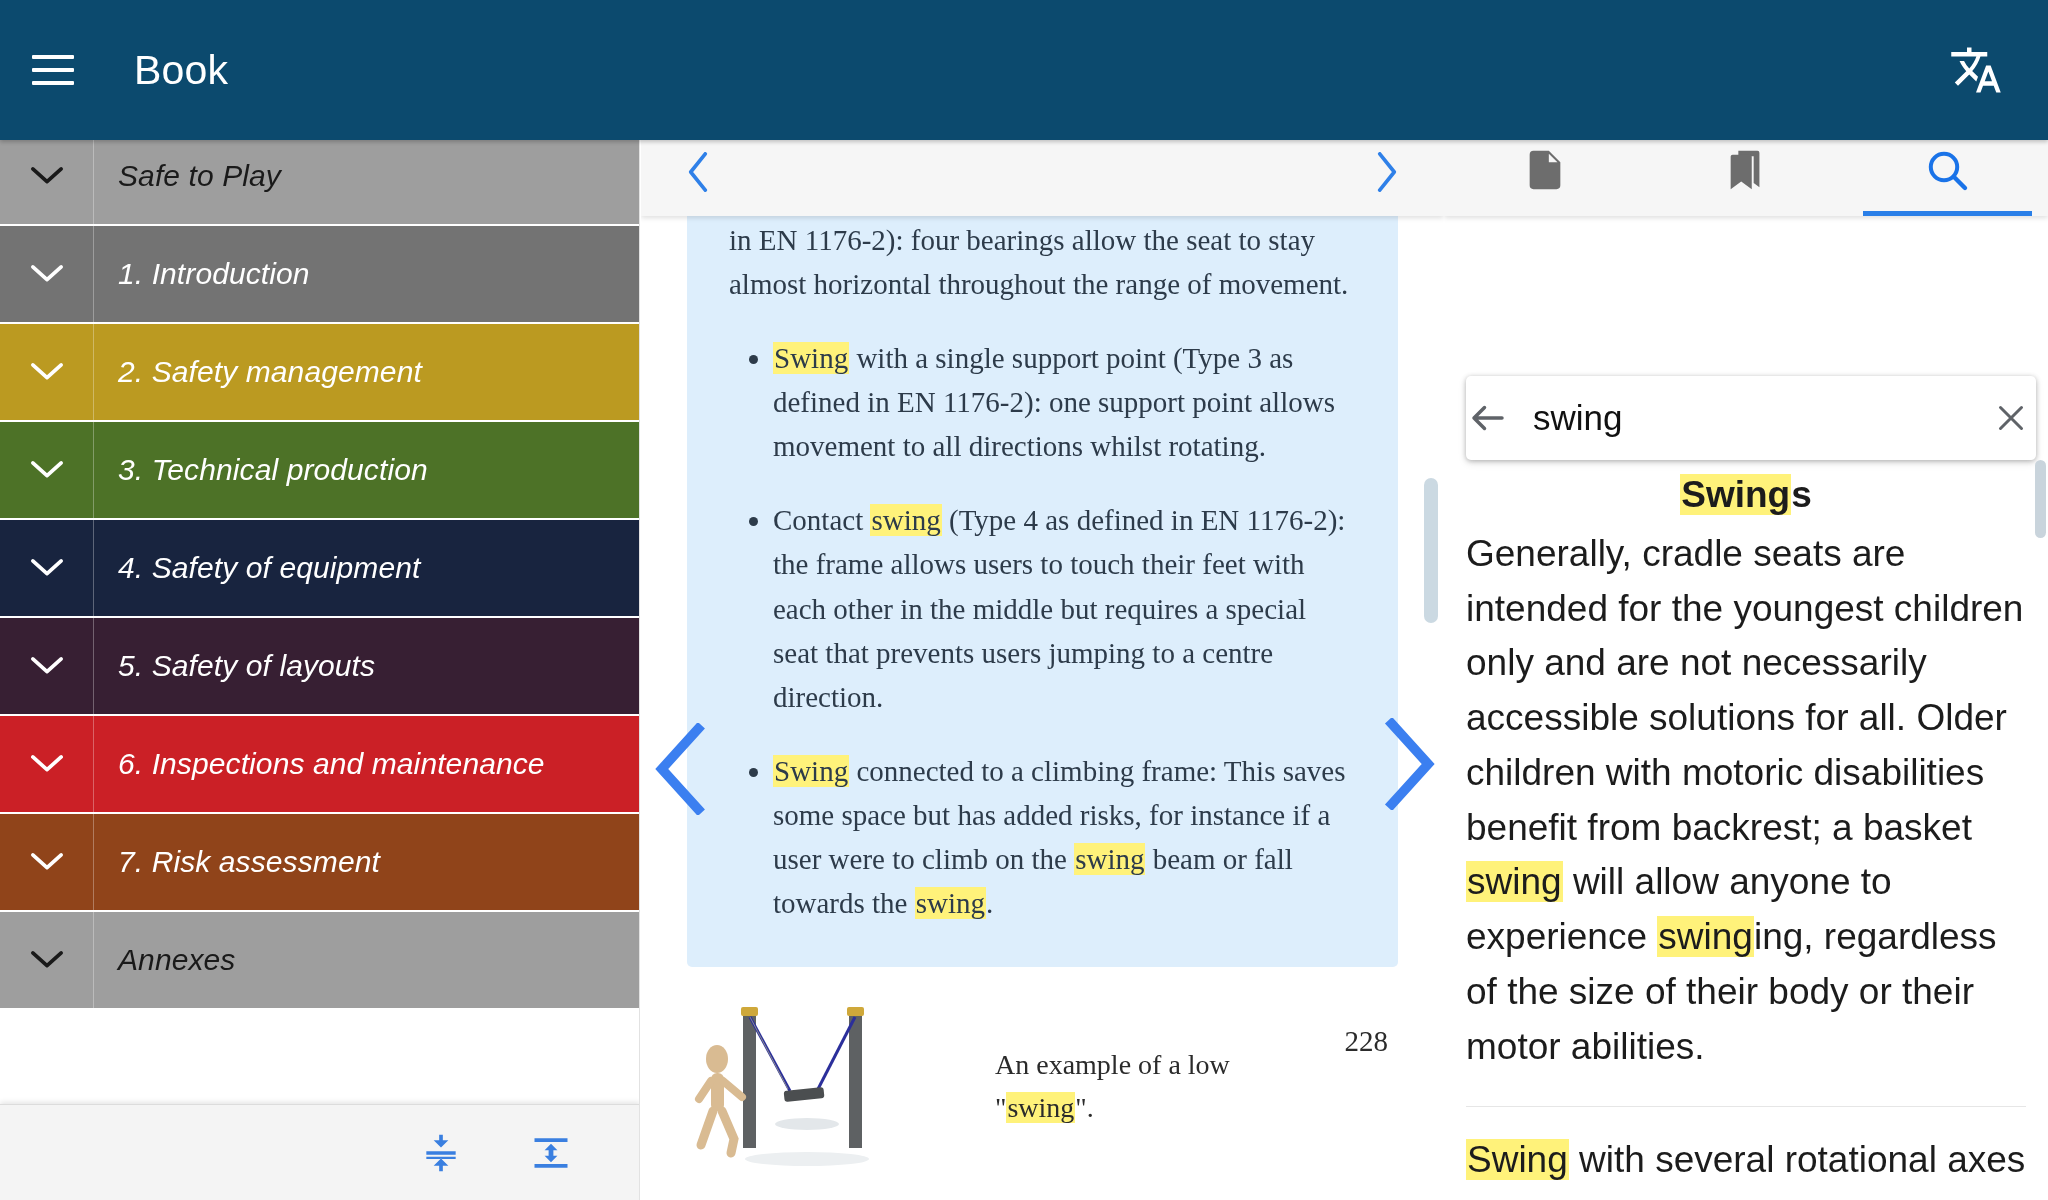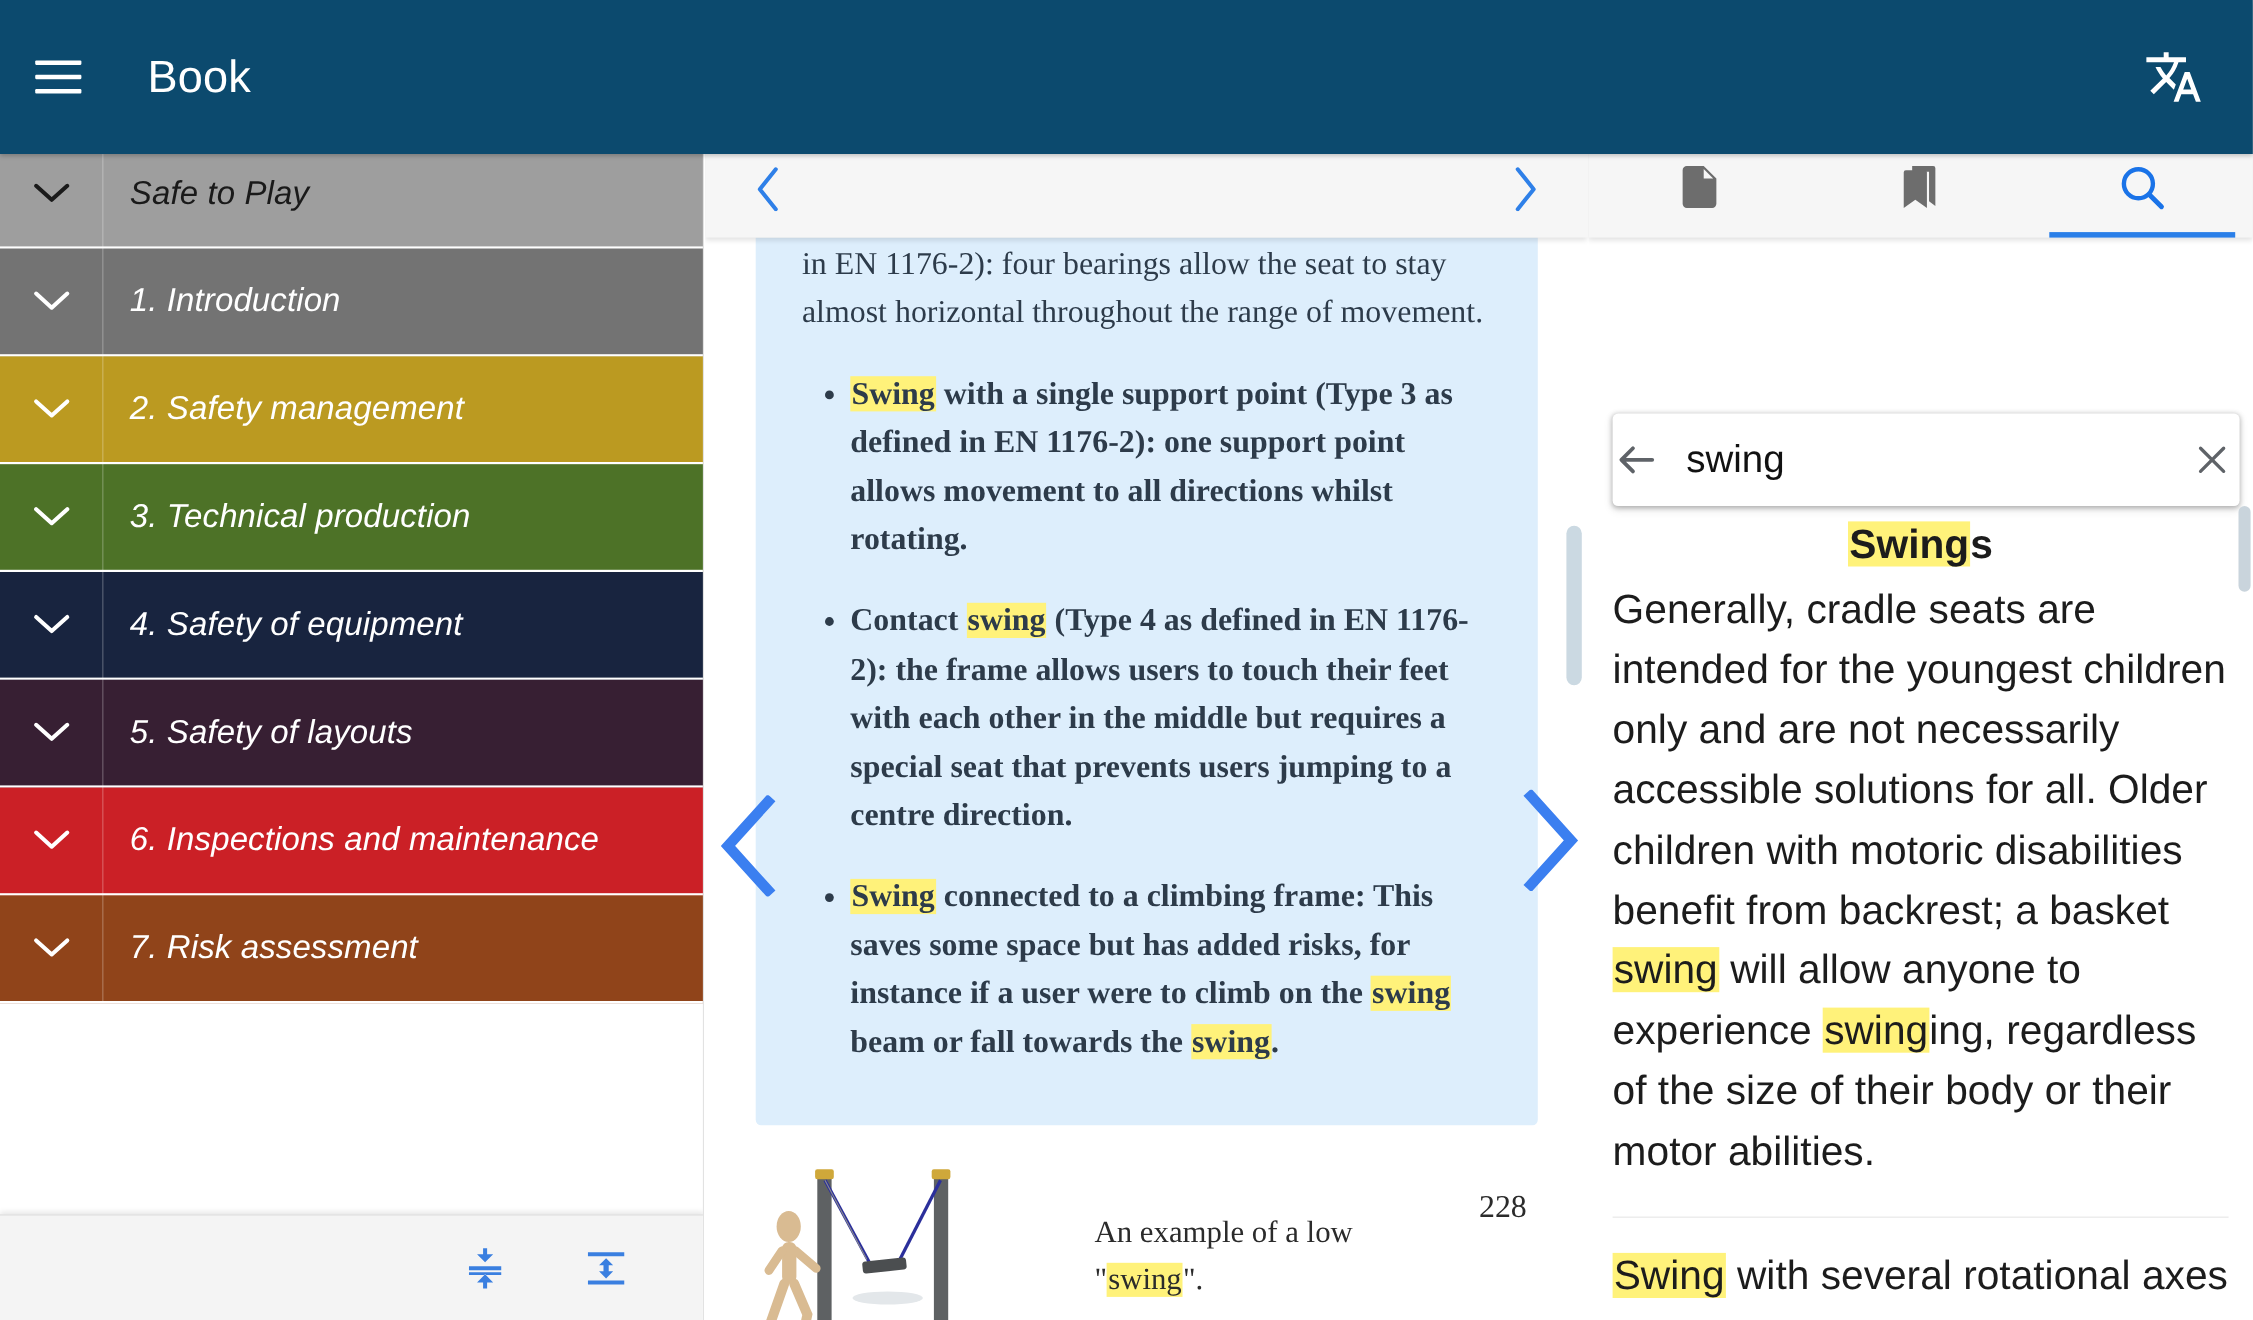--- a/index.html
+++ b/index.html
@@ -98,21 +98,21 @@
     margin: -40px 46px 0 46px;
     background: #ddeefc;
     border-radius: 5px;
     padding: 42px 40px 42px 42px;
     font-family: "Liberation Serif", serif;
     font-size: 29px;
     line-height: 1.52;
     color: #2d3b4a;
   }
   .doc-block p.cont { margin: 0 0 0 0; }
-  .doc-block ul { margin: 30px 0 12px 0; padding-left: 44px; font-weight: bold; }
+  .doc-block ul { margin: 30px 0 0 0; padding-left: 44px; }
   .doc-block li { margin: 0 0 30px 0; }
   .doc-block li:last-child { margin-bottom: 0; }
   mark { background: #fff27a; color: inherit; padding: 0 1px; }
 
   .fig-row {
     display: flex; align-items: center; margin: 24px 46px 0 46px; position: relative;
     min-height: 190px;
   }
   .fig-img { width: 270px; min-width:270px; height: 175px; position: relative; }
   .fig-caption {
@@ -261,20 +261,28 @@
           </div>
           <div class="toc-label">6. Inspections and maintenance</div>
         </div>
         <div class="toc-item lvl0" style="background: rgb(144, 68, 26); color: rgb(255, 255, 255);">
           <div class="chev">
             <svg width="34" height="22" viewBox="0 0 24 14" aria-hidden="true">
               <path d="M2 2 L12 11 L22 2" fill="none" stroke="#ffffff" stroke-width="2.6" stroke-linecap="round" stroke-linejoin="round"></path>
             </svg>
           </div>
           <div class="toc-label">7. Risk assessment</div>
+        </div>
+        <div class="toc-item lvl0" style="background: rgb(158, 158, 158); color: rgb(26, 26, 26);">
+          <div class="chev">
+            <svg width="34" height="22" viewBox="0 0 24 14" aria-hidden="true">
+              <path d="M2 2 L12 11 L22 2" fill="none" stroke="#1a1a1a" stroke-width="2.6" stroke-linecap="round" stroke-linejoin="round"></path>
+            </svg>
+          </div>
+          <div class="toc-label">Annexes</div>
         </div>
       </div>
 
     <div id="toc-bottombar">
       <div class="tool-icon">
         <svg width="44" height="44" viewBox="0 0 24 24" aria-hidden="true">
           <path fill="#3a7fe0" d="M8 19h3v3h2v-3h3l-4-4-4 4zM16 5h-3V2h-2v3H8l4 4 4-4zM4 11h16v2H4zM4 14h16v1.3H4z"></path>
         </svg>
       </div>
       <div class="tool-icon">

